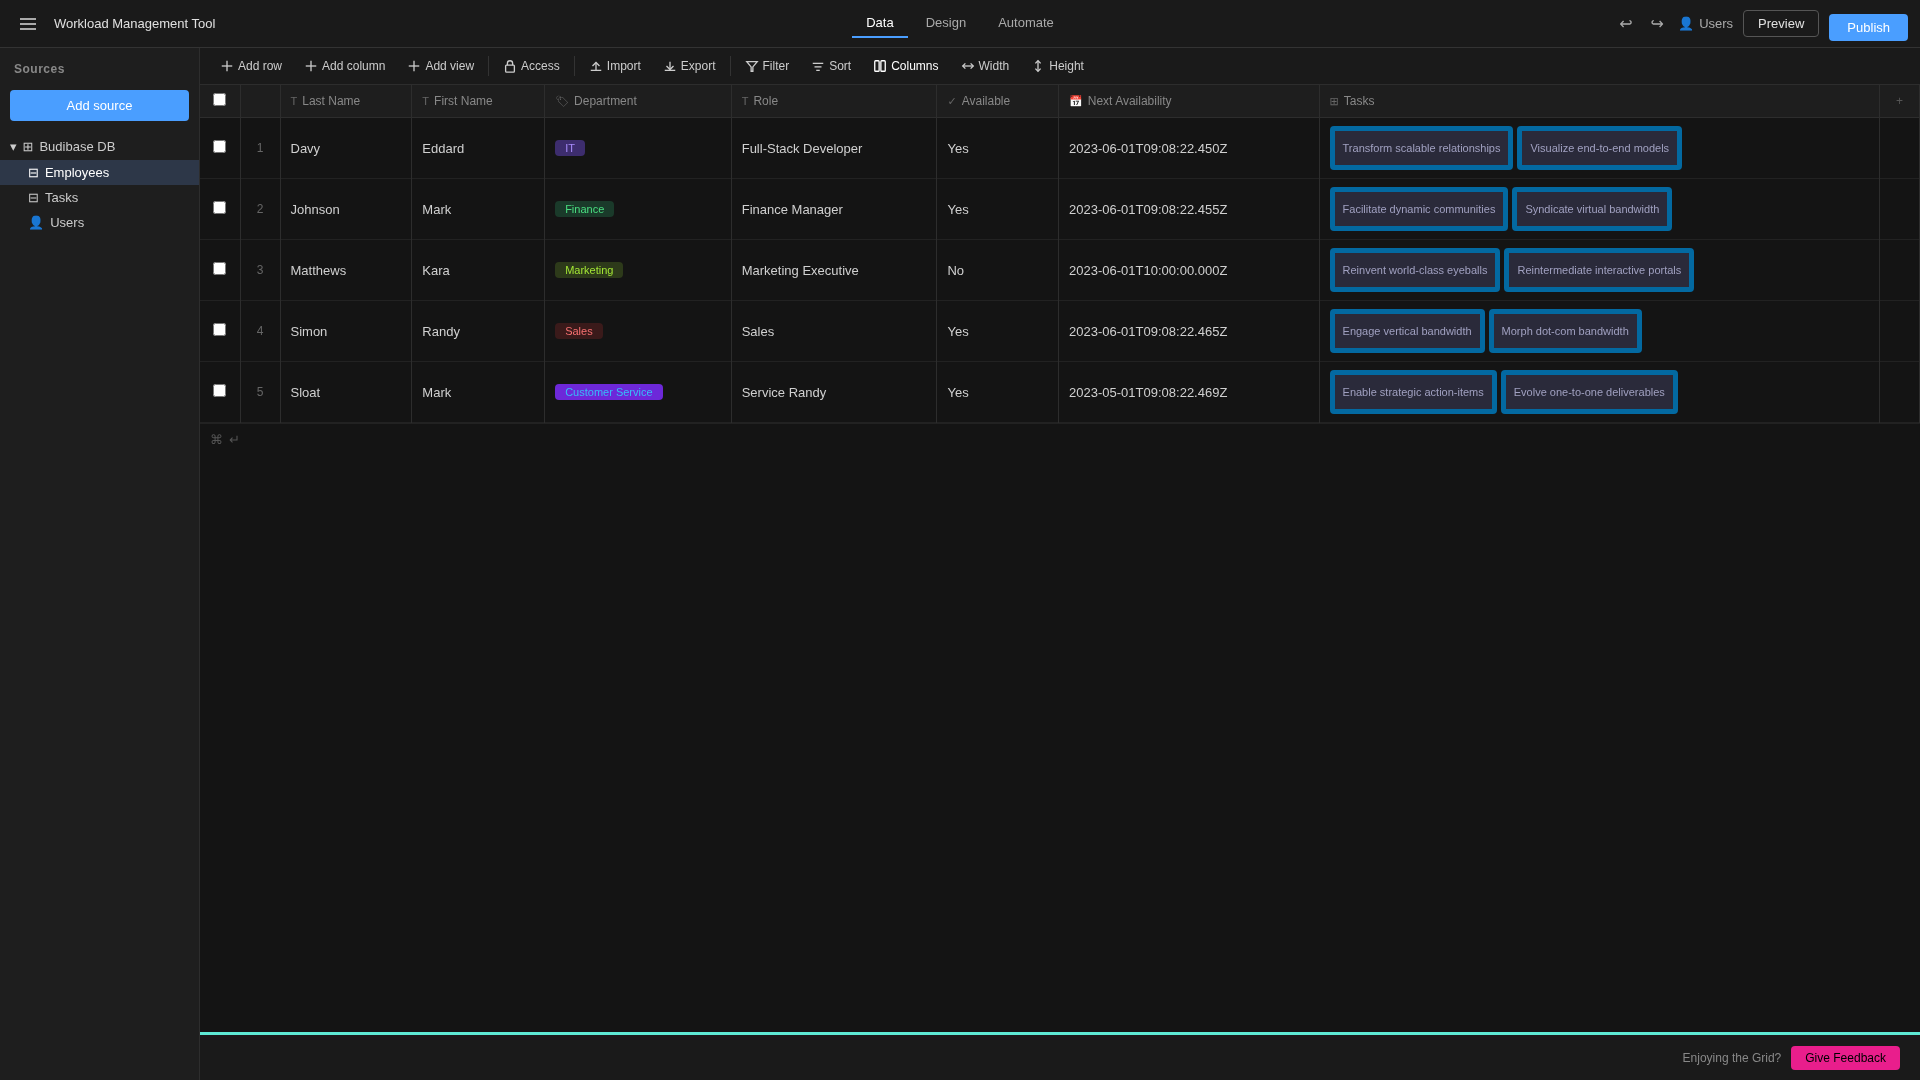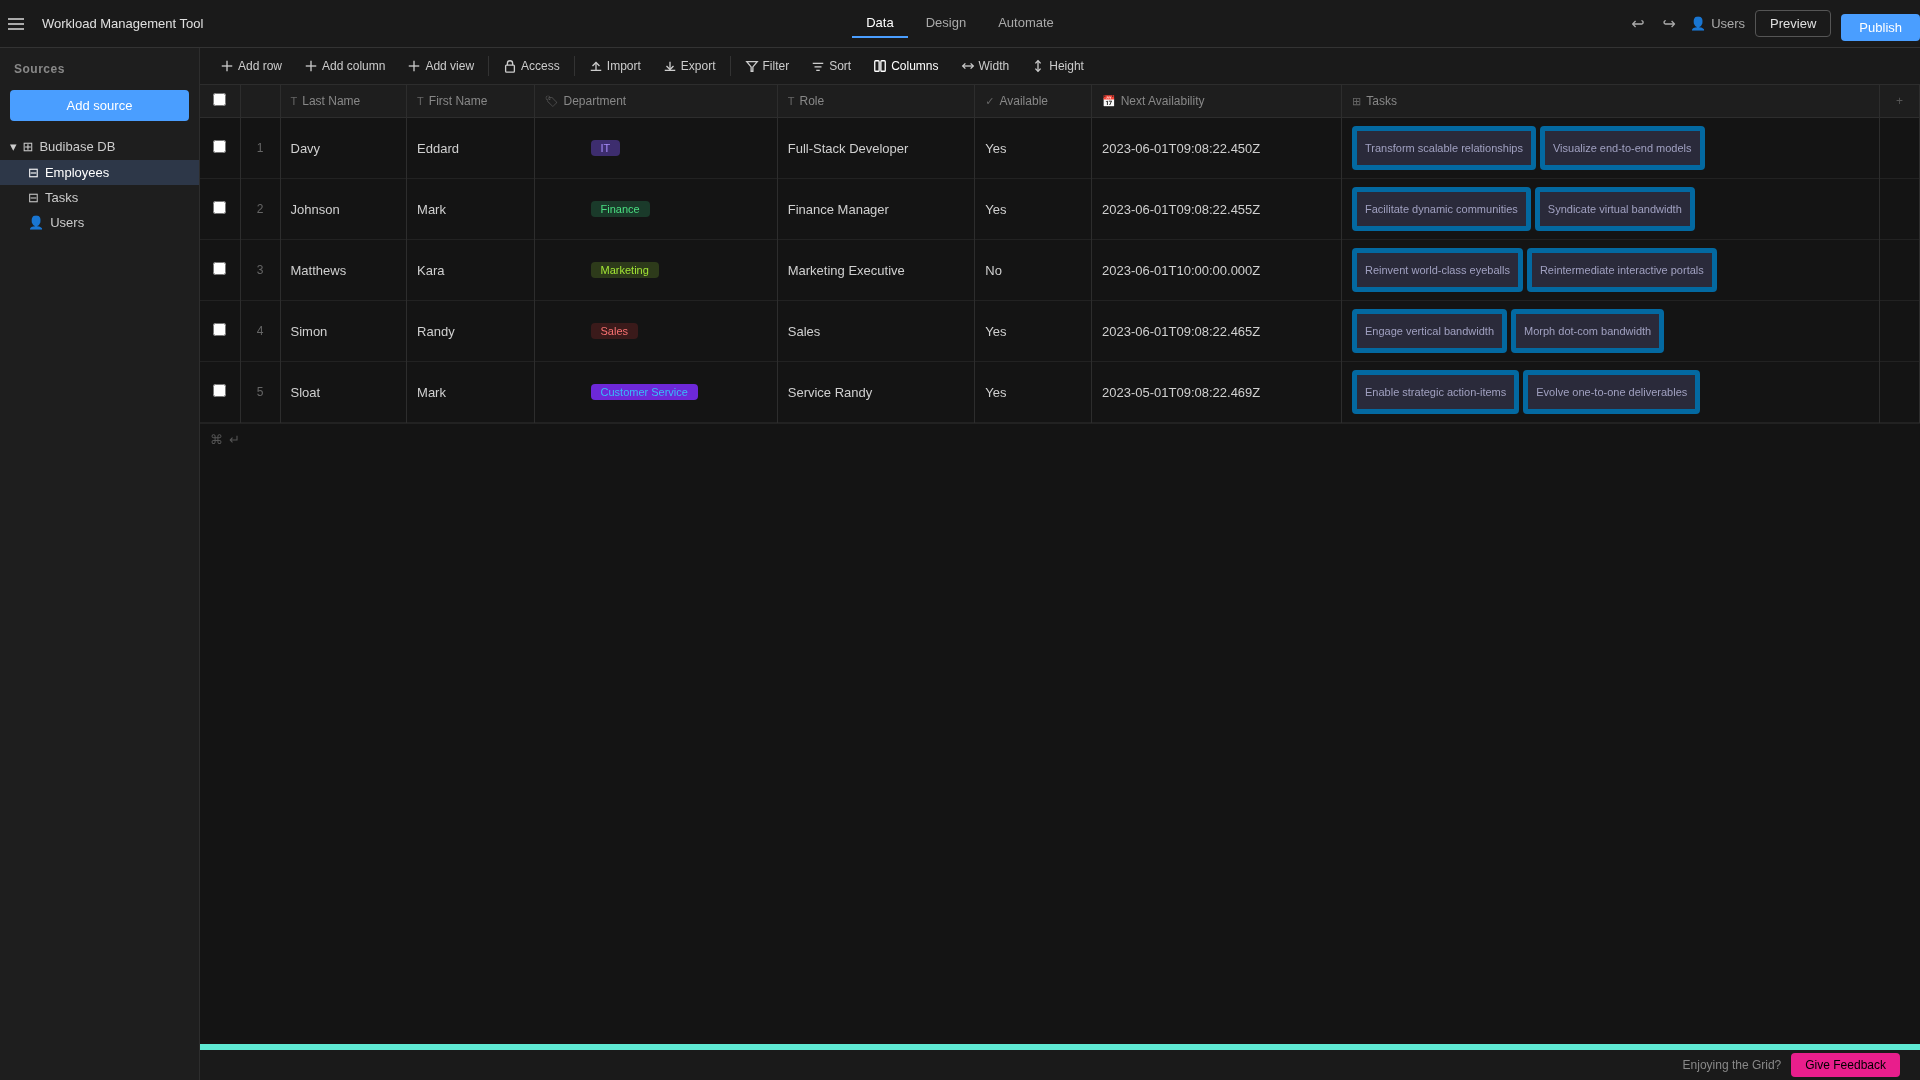--- a/index.html
+++ b/index.html
@@ -1,19 +1,19 @@
 <!DOCTYPE html>
 <html><head>
   <meta charset="utf-8">
   <style>
     * { box-sizing: border-box; margin: 0; padding: 0; }
     body { background: #1a1a1a; color: #e0e0e0; font-family: -apple-system, BlinkMacSystemFont, 'Segoe UI', sans-serif; font-size: 13px; height: 1080px; overflow: hidden; }
 
     
-    .topbar { display: flex; align-items: center; height: 48px; background: #1a1a1a; border-bottom: 1px solid #333; padding: 0 0; gap: 12px; }
+    .topbar { display: flex; align-items: center; height: 48px; background: #1a1a1a; border-bottom: 1px solid #333; padding: 0 12px; gap: 12px; }
     .topbar-left { display: flex; align-items: center; gap: 10px; flex: 1; }
     .hamburger { display: flex; flex-direction: column; gap: 3px; cursor: pointer; padding: 4px; }
     .hamburger span { width: 16px; height: 2px; background: #aaa; display: block; }
     .app-title { font-size: 13px; font-weight: 500; color: #e0e0e0; }
     .topbar-center { display: flex; align-items: center; gap: 4px; }
     .nav-tab { padding: 6px 14px; font-size: 13px; color: #aaa; cursor: pointer; border-bottom: 2px solid transparent; }
     .nav-tab.active { color: #fff; border-bottom: 2px solid #4a9eff; }
     .topbar-right { display: flex; align-items: center; gap: 10px; flex: 1; justify-content: flex-end; }
     .icon-btn { background: none; border: none; color: #aaa; cursor: pointer; font-size: 16px; padding: 4px; }
     .users-btn { display: flex; align-items: center; gap: 5px; color: #aaa; cursor: pointer; font-size: 13px; background: none; border: none; }
@@ -47,33 +47,33 @@
     table { width: 100%; border-collapse: collapse; min-width: 1200px; }
     thead tr { background: #1e1e1e; border-bottom: 1px solid #2d2d2d; }
     th { padding: 8px 10px; text-align: left; font-weight: 500; font-size: 12px; color: #888; border-right: 1px solid #2d2d2d; white-space: nowrap; cursor: pointer; }
     th .col-header { display: flex; align-items: center; gap: 5px; }
     th .col-icon { color: #666; font-size: 11px; }
     .checkbox-col { width: 40px; text-align: center; }
     .num-col { width: 40px; text-align: center; color: #666; }
     tbody tr { border-bottom: 1px solid #222; }
     td { padding: 8px 10px; font-size: 13px; color: #d0d0d0; border-right: 1px solid #2d2d2d; white-space: nowrap; }
     td.num { color: #666; text-align: center; font-size: 12px; }
-    .tag { display: inline-block; padding: 2px 10px; border-radius: 4px; font-size: 11px; font-weight: 500; margin-left: 46px; }
+    .tag { display: inline-block; padding: 2px 10px; border-radius: 4px; font-size: 11px; font-weight: 500; }
     .tag-it { background: #3d2d6e; color: #a78bfa; }
     .tag-finance { background: #1a3a2a; color: #4ade80; }
     .tag-marketing { background: #2d3a1a; color: #a3e635; }
     .tag-sales { background: #3a1a1a; color: #f87171; }
     .tag-cs { background: #6d28d9; color: #38bdf8; }
     .tasks-cell { display: flex; gap: 4px; flex-wrap: nowrap; }
     .task-tag { display: inline-block; padding: 11px 8px; border-radius: 4px; font-size: 11px; background: #2a2a3a; color: #a0a0c0; border: 5px solid #0369a1; white-space: nowrap; }
     .add-row { display: flex; align-items: center; gap: 6px; padding: 8px 10px; color: #555; font-size: 13px; cursor: pointer; border-top: 1px solid #222; }
     .add-col-th { width: 40px; text-align: center; color: #555; cursor: pointer; }
 
     
-    .bottom-bar { height: 36px; display: flex; align-items: center; justify-content: flex-end; padding: 0 20px; border-top: 6px solid #5eead4; background: #1a1a1a; gap: 10px; }
+    .bottom-bar { height: 48px; display: flex; align-items: center; justify-content: flex-end; padding: 0 20px; border-top: 3px solid #5eead4; background: #1a1a1a; gap: 10px; }
     .feedback-text { color: #888; font-size: 12px; }
     .feedback-btn { background: #e91e8c; border: none; color: #000000; padding: 5px 14px; border-radius: 4px; cursor: pointer; font-size: 12px; font-weight: 500; }
 
     
     .table-area::-webkit-scrollbar { height: 8px; width: 8px; }
     .table-area::-webkit-scrollbar-track { background: #1a1a1a; }
     .table-area::-webkit-scrollbar-thumb { background: #444; border-radius: 4px; }
   </style>
 </head>
 <body>

